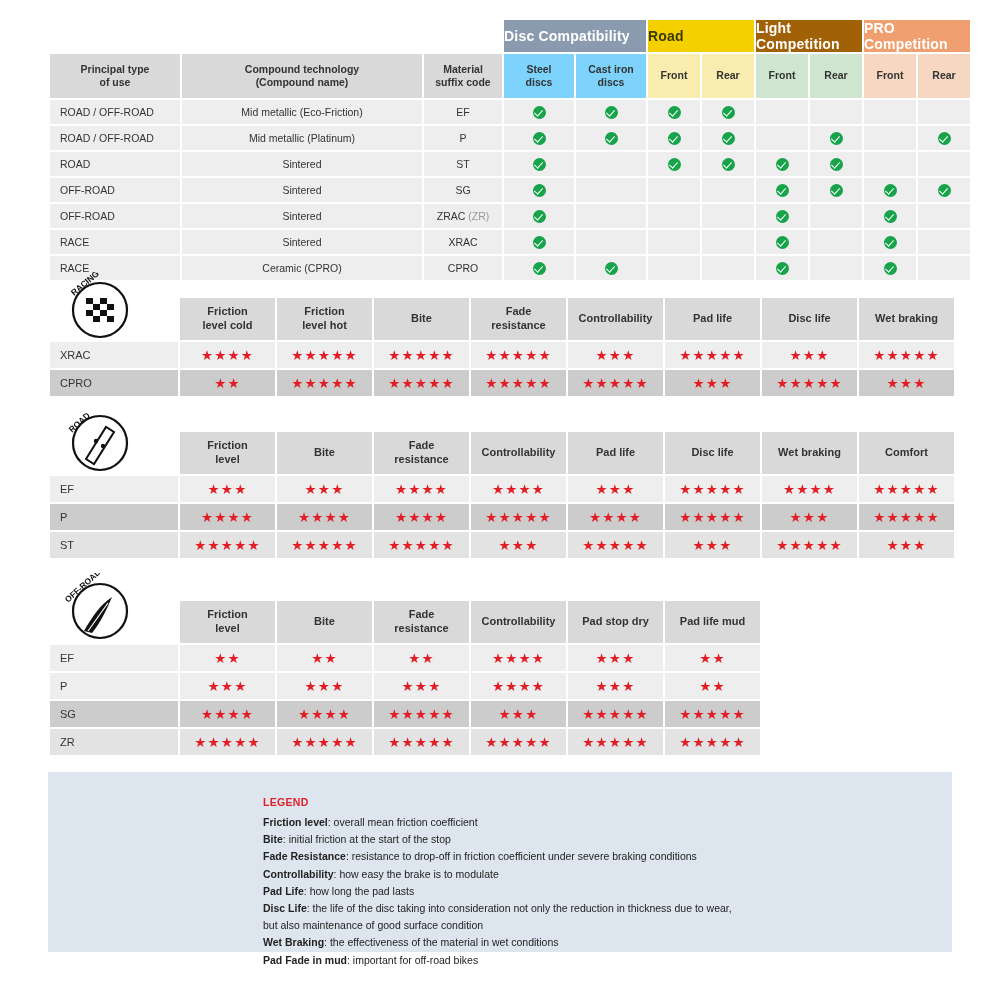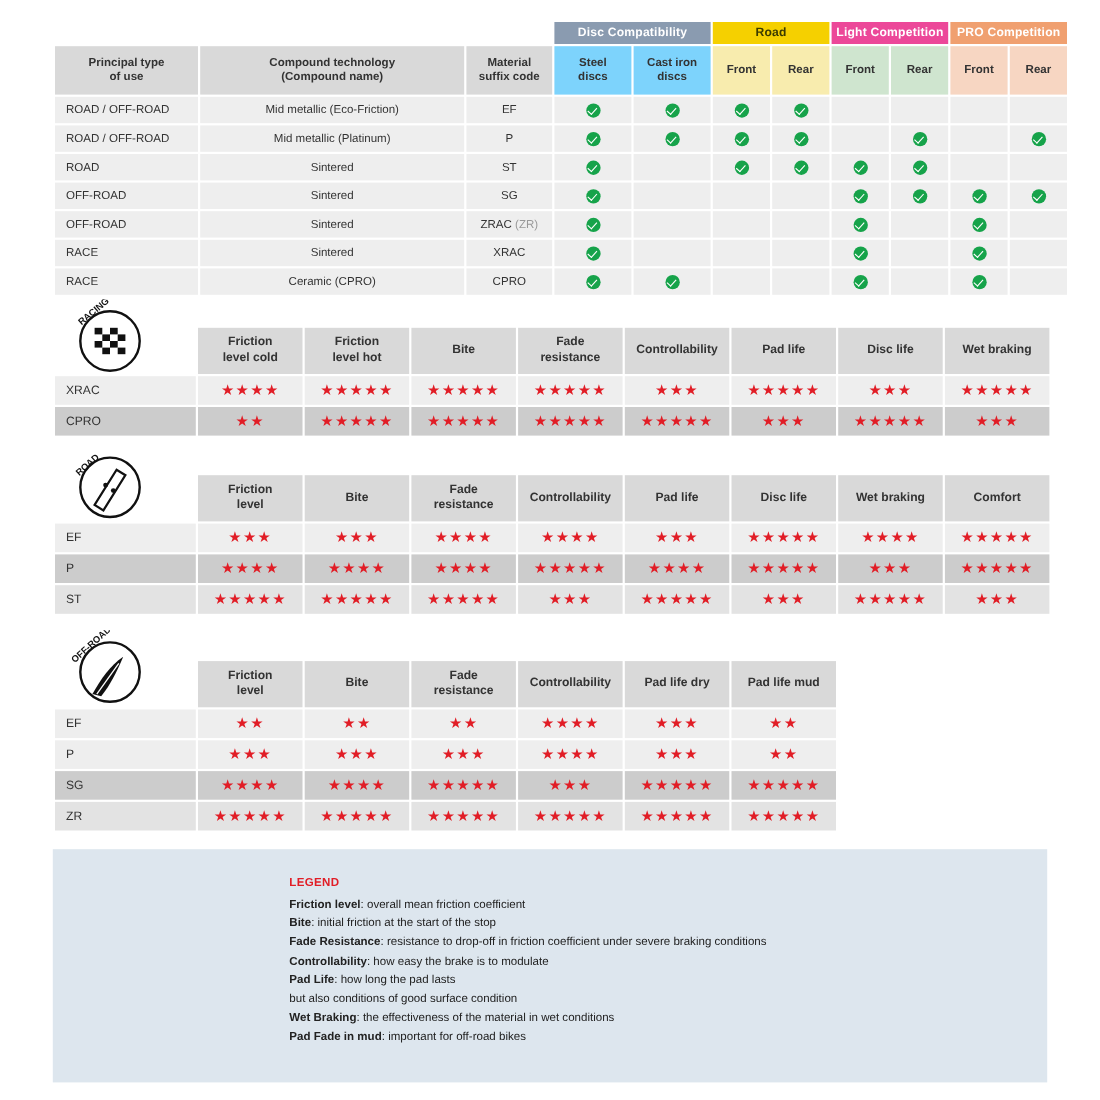--- a/index.html
+++ b/index.html
@@ -13,26 +13,26 @@
   .page { position: relative; width: 1000px; height: 1000px; overflow: hidden; }
 
   
   .compat {
     position: absolute; left: 48px; top: 18px; width: 904px;
     border-collapse: separate; border-spacing: 2px 2px;
     table-layout: fixed;
   }
   .compat td, .compat th { padding: 0; }
   .grp {
-    height: 20px; text-align: center; font-size: 11px; font-weight: bold;
+    height: 20px; text-align: left; font-size: 14px; font-weight: bold;
     color: #ffffff; letter-spacing: .2px;
   }
   .grp-disc { background: #8a9bb0; }
   .grp-road { background: #f5d000; color: #3b3b00; }
-  .grp-light { background: #ec4899; margin-left: 16px; }
+  .grp-light { background: #a16207; margin-left: 16px; }
   .grp-pro { background: #f0a070; }
   .hdr {
     height: 44px; text-align: center; font-size: 10.5px; font-weight: bold;
     line-height: 1.25; color: #333;
   }
   .hdr.gray { background: #d9d9d9; }
   .hdr.disc { background: #7dd3fc; }
   .hdr.road { background: #f8ecae; }
   .hdr.light { background: #cfe5cf; }
   .hdr.pro { background: #f7d6c2; }
@@ -76,21 +76,21 @@
   .stars { color: #e11d26; font-size: 13.5px; letter-spacing: 1.2px; line-height: 1; }
 
   
   .badge {
     position: absolute; width: 70px; height: 70px;
   }
   .badge svg { display: block; }
 
   
   .legend {
-    position: absolute; left: 48px; top: 772px; width: 904px; height: 212px;
+    position: absolute; left: 48px; top: 772px; width: 904px; height: 180px;
     background: #dde6ee;
   }
   .legend-inner { position: absolute; left: 215px; top: 24px; width: 640px; }
   .legend-title {
     color: #e11d26; font-size: 10.5px; font-weight: bold; margin-bottom: 6px;
     letter-spacing: .3px;
   }
   .legend-line { font-size: 10.5px; line-height: 17.2px; color: #222; }
   .legend-line b { font-weight: bold; }
 </style>
@@ -389,21 +389,21 @@
       <col style="width:95px">
         <col style="width:95px">
     </colgroup>
     <thead>
         <tr>
           <td style="background: transparent;"></td>
           <td class="rh">Friction<br>level</td>
           <td class="rh">Bite</td>
           <td class="rh">Fade<br>resistance</td>
           <td class="rh">Controllability</td>
-          <td class="rh">Pad life dry</td>
+          <td class="rh">Pad stop dry</td>
           <td class="rh">Pad life mud</td>
         </tr>
       </thead>
     <tbody>
         <tr class="band-a">
           <td class="rowlabel">EF</td>
           <td class="cell"><span class="stars">★★</span></td>
           <td class="cell"><span class="stars">★★</span></td>
           <td class="cell"><span class="stars">★★</span></td>
           <td class="cell"><span class="stars">★★★★</span></td>
@@ -442,20 +442,21 @@
 
   <div class="legend">
     <div class="legend-inner">
       <div class="legend-title">LEGEND</div>
       <div id="legend-lines">
           <div class="legend-line"><b>Friction level</b>: overall mean friction coefficient</div>
           <div class="legend-line"><b>Bite</b>: initial friction at the start of the stop</div>
           <div class="legend-line"><b>Fade Resistance</b>: resistance to drop-off in friction coefficient under severe braking conditions</div>
           <div class="legend-line"><b>Controllability</b>: how easy the brake is to modulate</div>
           <div class="legend-line"><b>Pad Life</b>: how long the pad lasts</div>
-          <div class="legend-line">but also conditions of good surface condition</div>
+          <div class="legend-line"><b>Disc Life</b>: the life of the disc taking into consideration not only the reduction in thickness due to wear,</div>
+          <div class="legend-line">but also maintenance of good surface condition</div>
           <div class="legend-line"><b>Wet Braking</b>: the effectiveness of the material in wet conditions</div>
           <div class="legend-line"><b>Pad Fade in mud</b>: important for off-road bikes</div>
         </div>
     </div>
   </div>
 
 </div>
 
 </body></html>

